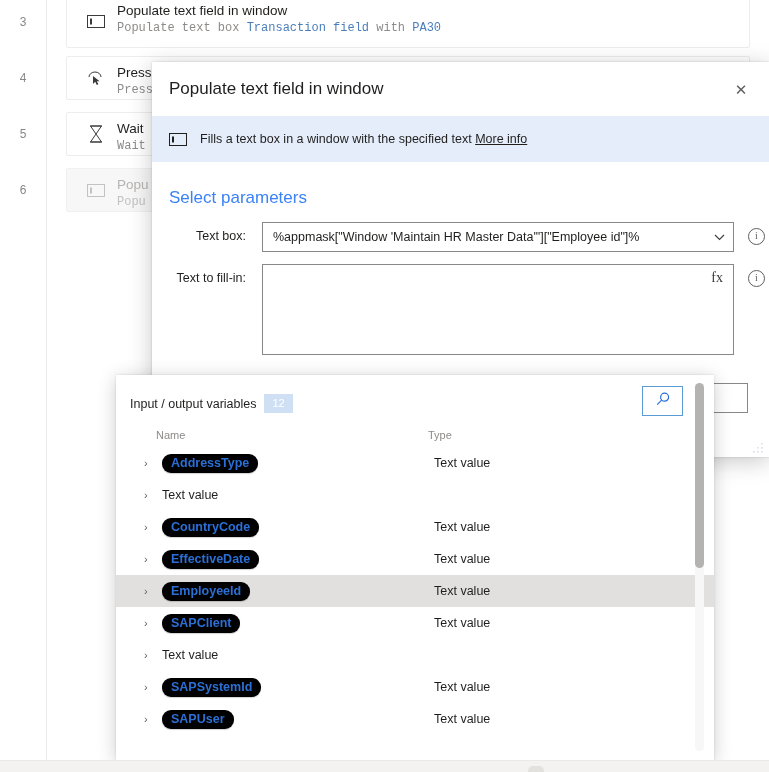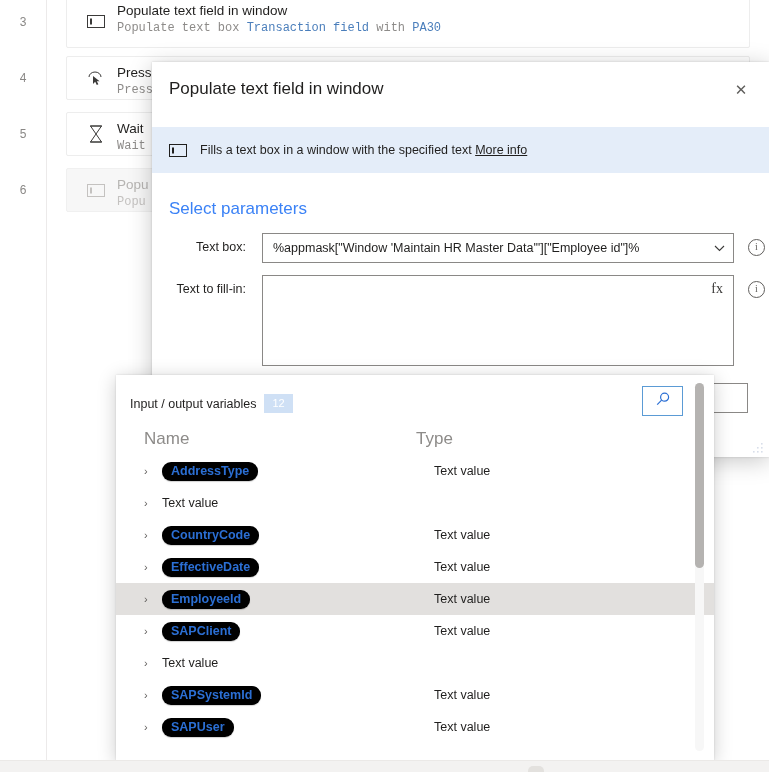--- a/index.html
+++ b/index.html
@@ -123,21 +123,20 @@
     font-size: 15px;
     cursor: pointer;
   }
   .info-banner {
     height: 46px;
     background: #e4edf9;
     display: flex;
     align-items: center;
     padding: 0 17px;
     gap: 13px;
-    margin-top: 11px;
   }
   .banner-icon { width: 18px; height: 18px; display:flex; align-items:center; color:#201f1e;}
   .banner-text { font-size: 12.5px; color: #201f1e; }
   .banner-link { color: #201f1e; text-decoration: underline; }
 
   .section-title {
     font-size: 17px;
     color: #3b82f6;
     padding: 20px 0 0 17px;
     margin-top: 6px;
@@ -266,22 +265,22 @@
     border: 1px solid #5b9bd5;
     background: #fff;
     box-sizing: border-box;
     display: flex;
     align-items: center;
     justify-content: center;
     cursor: pointer;
   }
   .cols {
     display: flex;
-    padding: 10px 0 6px 28px;
-    font-size: 17px;
+    padding: 10px 0 6px 40px;
+    font-size: 11px;
     color: #8d8b89;
   }
   .col-name { width: 272px; }
   .var-rows { position: relative; }
   .var-row {
     display: flex;
     align-items: center;
     height: 32px;
     padding-left: 28px;
     box-sizing: border-box;

